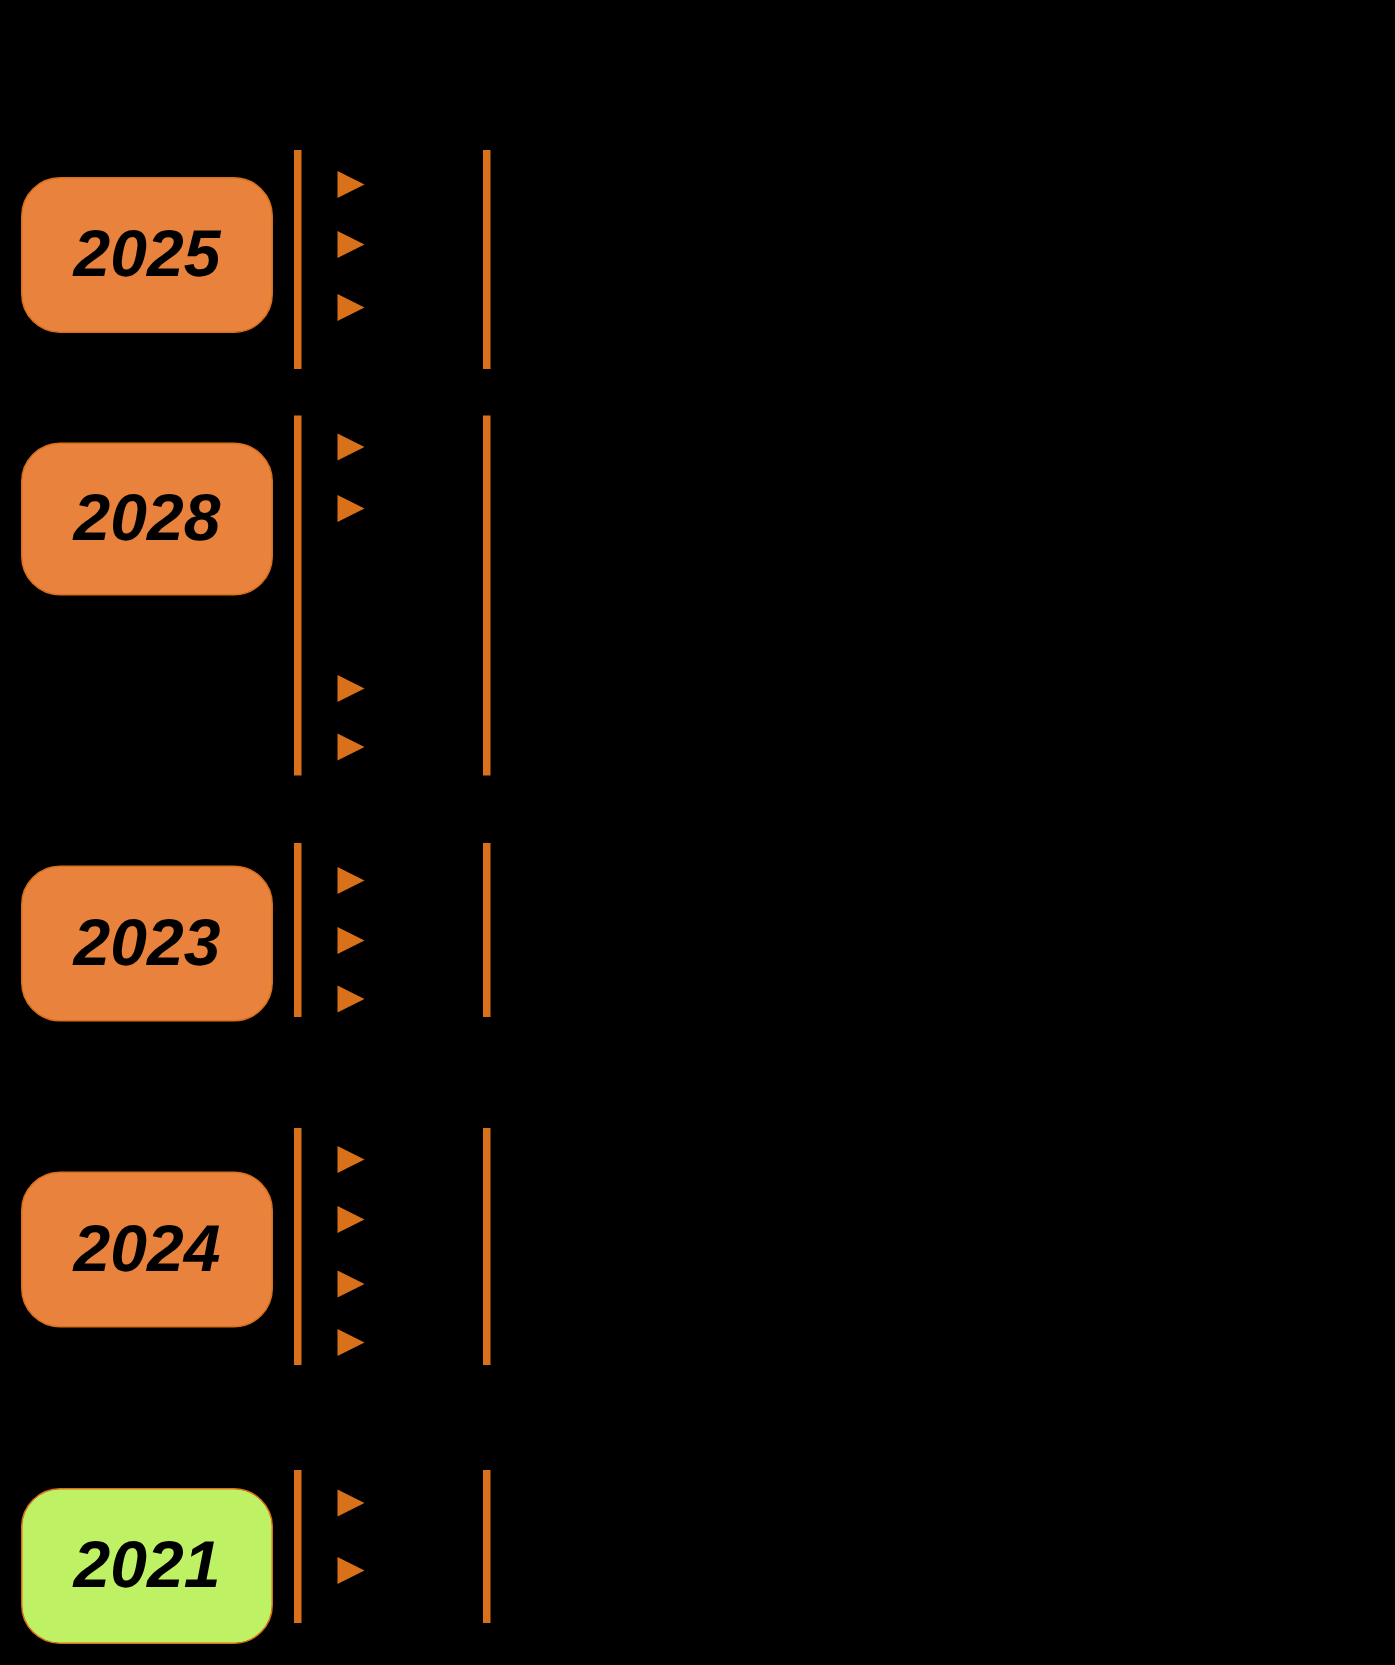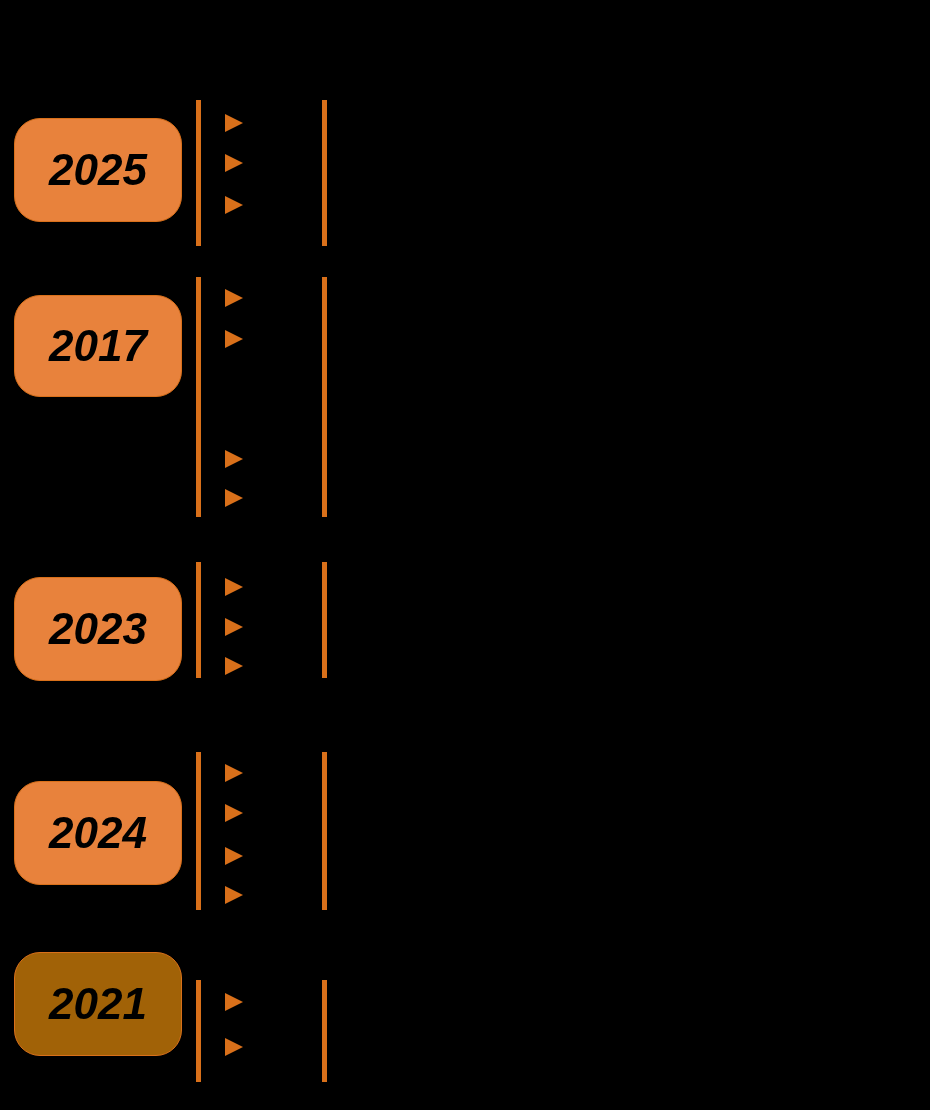--- a/index.html
+++ b/index.html
@@ -95,21 +95,21 @@
       <span class="bullet-icon" style="border-left-color: rgb(217, 112, 26);"></span>
       <span class="bullet-text" style="color: rgb(0, 0, 0);"></span>
     </div>
     <div class="bullet-row" style="top: 194px;">
       <span class="bullet-icon" style="border-left-color: rgb(217, 112, 26);"></span>
       <span class="bullet-text" style="color: rgb(0, 0, 0);"></span>
     </div>
     <div class="rule rule-inner" style="top: 277px; height: 240px; background: rgb(217, 112, 26);"></div>
     <div class="rule rule-outer" style="top: 277px; height: 240px; background: rgb(217, 112, 26);"></div>
     <div class="year-badge" style="top: 295px; height: 102px; background: rgb(232, 130, 60); border-color: rgb(217, 112, 26);">
-      <span class="year-badge-label" style="color: rgb(0, 0, 0);">2017</span>
+      <span class="year-badge-label" style="color: rgb(0, 0, 0);">2028</span>
     </div>
     <div class="bullet-row" style="top: 287px;">
       <span class="bullet-icon" style="border-left-color: rgb(217, 112, 26);"></span>
       <span class="bullet-text" style="color: rgb(0, 0, 0);"></span>
     </div>
     <div class="bullet-row" style="top: 328px;">
       <span class="bullet-icon" style="border-left-color: rgb(217, 112, 26);"></span>
       <span class="bullet-text" style="color: rgb(0, 0, 0);"></span>
     </div>
     <div class="bullet-row" style="top: 448px;">
@@ -153,21 +153,21 @@
     <div class="bullet-row" style="top: 845px;">
       <span class="bullet-icon" style="border-left-color: rgb(217, 112, 26);"></span>
       <span class="bullet-text" style="color: rgb(0, 0, 0);"></span>
     </div>
     <div class="bullet-row" style="top: 884px;">
       <span class="bullet-icon" style="border-left-color: rgb(217, 112, 26);"></span>
       <span class="bullet-text" style="color: rgb(0, 0, 0);"></span>
     </div>
     <div class="rule rule-inner" style="top: 980px; height: 102px; background: rgb(217, 112, 26);"></div>
     <div class="rule rule-outer" style="top: 980px; height: 102px; background: rgb(217, 112, 26);"></div>
-    <div class="year-badge" style="top: 952px; height: 104px; background: #a16207; border-color: rgb(217, 112, 26); text-align: center;">
+    <div class="year-badge" style="top: 992px; height: 104px; background: #bef264; border-color: rgb(217, 112, 26); text-align: center;">
       <span class="year-badge-label" style="color: rgb(0, 0, 0);">2021</span>
     </div>
     <div class="bullet-row" style="top: 991px;">
       <span class="bullet-icon" style="border-left-color: rgb(217, 112, 26);"></span>
       <span class="bullet-text" style="color: rgb(0, 0, 0);"></span>
     </div>
     <div class="bullet-row" style="top: 1036px;">
       <span class="bullet-icon" style="border-left-color: rgb(217, 112, 26);"></span>
       <span class="bullet-text" style="color: rgb(0, 0, 0);"></span>
     </div>

